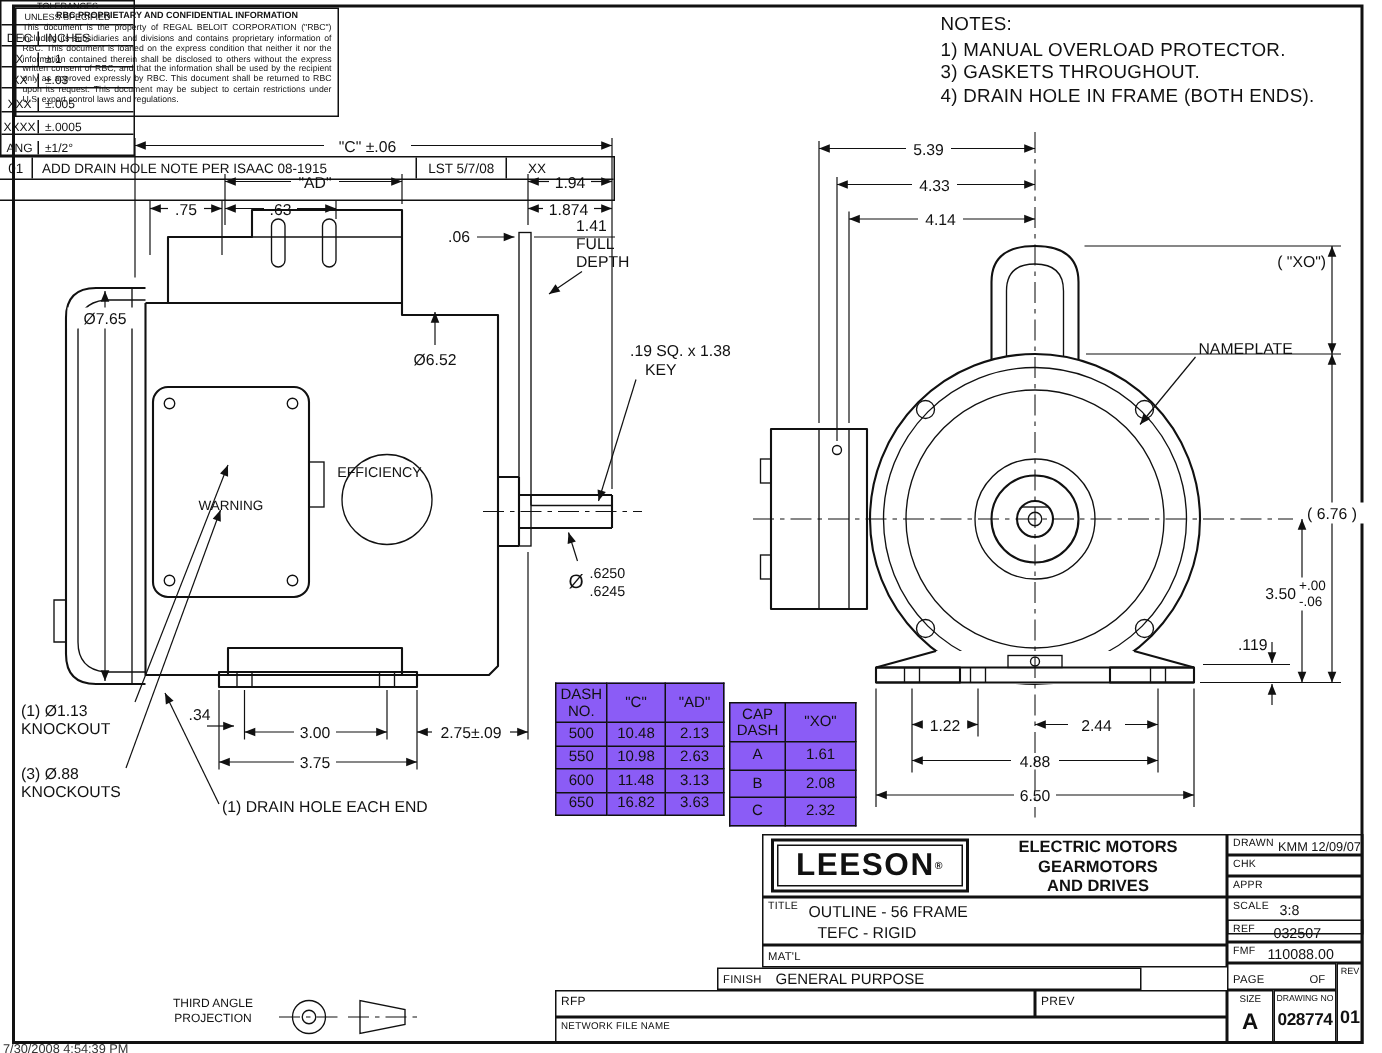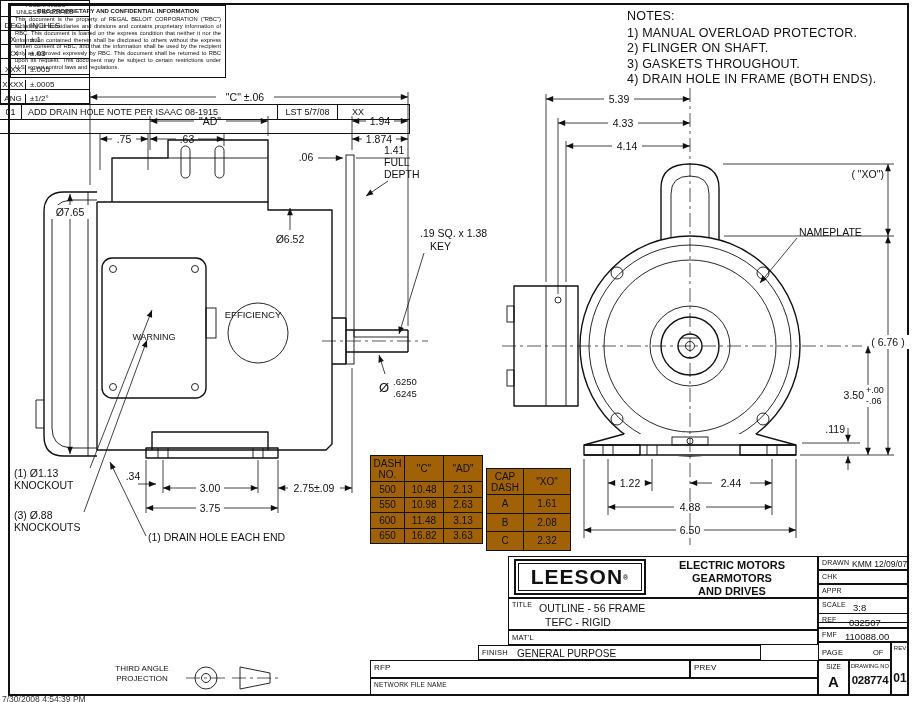--- a/index.html
+++ b/index.html
@@ -16,21 +16,21 @@
   .tl{fill:none;stroke:#111;stroke-width:0.9}
   .dl{fill:none;stroke:#111;stroke-width:0.8}
   .cl{fill:none;stroke:#111;stroke-width:0.7;stroke-dasharray:14 4 3 4}
   .de{marker-end:url(#ar)}
   .ds{marker-start:url(#ar)}
   .db{marker-start:url(#ar);marker-end:url(#ar)}
   .prop{left:10px;top:5px;width:216px;height:73px;border:1px solid #111;padding:2px 4px;font-size:5.8px;line-height:1.18;text-align:justify}
   .prop .pt{text-align:center;font-weight:bold;font-size:6px;margin-bottom:1px}
   .notes{left:627px;top:9px;font-size:12.5px;line-height:15.6px;letter-spacing:.2px}
   .notes .nh{margin-bottom:1px}
-  .tbl{position:absolute;border-collapse:collapse;background:#a16207}
+  .tbl{position:absolute;border-collapse:collapse;background:#8b5cf6}
   .tbl th,.tbl td{border:1px solid #111;text-align:center;vertical-align:middle;padding:0;font-weight:normal;font-size:10px;line-height:11px}
   .dash{left:370px;top:455px}
   .dash th{height:26px}.dash td{height:15.5px}
   .dash .w1{width:34px}.dash .w2{width:39px}.dash .w3{width:39px}
   .cap{left:486px;top:468px}
   .cap th{height:26px}.cap td{height:18.5px}
   .cap .w1{width:37px}.cap .w2{width:47px}
   .cell{position:absolute;border:1px solid #111}
   .lbl{position:absolute;left:3px;top:2px;font-size:7px;letter-spacing:.2px}
   .v{position:absolute;font-size:9.5px}
@@ -312,21 +312,20 @@
   </svg>
 
   <div class="abs prop">
     <div class="pt">RBC PROPRIETARY AND CONFIDENTIAL INFORMATION</div>
     <div>This document is the property of REGAL BELOIT CORPORATION ("RBC") including its subsidiaries and divisions and contains proprietary information of RBC.  This document is loaned on the express condition that neither it nor the information contained therein shall be disclosed to others without the express written consent of RBC, and that the information shall be used by the recipient only as approved expressly by RBC.  This document shall be returned to RBC upon its request.  This document may be subject to certain restrictions under U.S. export control laws and regulations.</div>
   </div>
 
   <div class="abs notes">
     <div class="nh">NOTES:</div>
     <div>1) MANUAL OVERLOAD PROTECTOR.</div>
-    <div>2) FLINGER ON SHAFT.</div>
     <div>3) GASKETS THROUGHOUT.</div>
     <div>4) DRAIN HOLE IN FRAME (BOTH ENDS).</div>
   </div>
 
   <table class="tbl dash">
     <tbody>
         <tr>
       <th class="w1">DASH NO.</th>
       <th class="w2">"C"</th>
       <th class="w3">"AD"</th>

